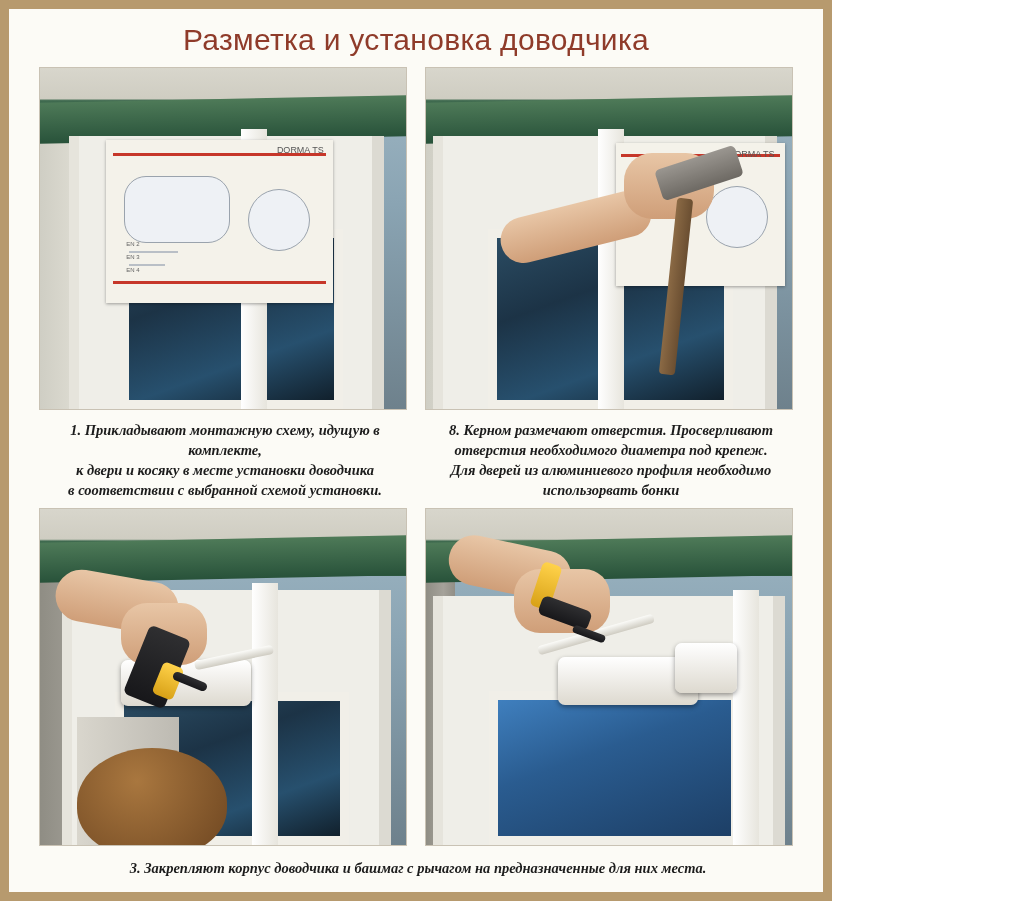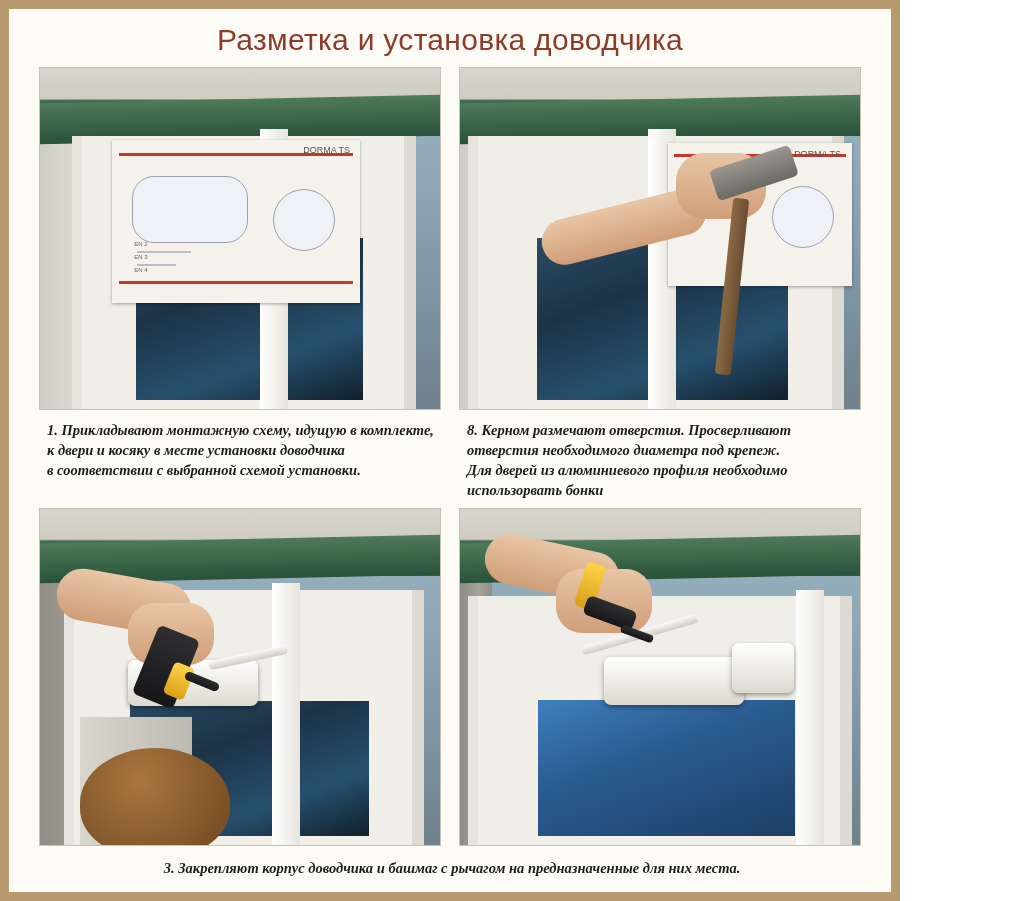--- a/index.html
+++ b/index.html
@@ -5,21 +5,21 @@
   html, body {
     margin: 0;
     padding: 0;
     background: #ffffff;
   }
   body {
     font-family: "Liberation Sans", sans-serif;
   }
   .page {
     position: relative;
-    width: 900px;
+    width: 832px;
     height: 901px;
     box-sizing: border-box;
     background: #fdfcf8;
     border: 9px solid #b79a6e;
     overflow: hidden;
   }
   .inner {
     position: absolute;
     inset: 0;
     background: #fcfbf6;
@@ -37,20 +37,21 @@
   .grid {
     display: grid;
     grid-template-columns: 1fr 1fr;
     column-gap: 18px;
     row-gap: 0px;
     padding: 0 30px;
   }
   .cell {
     display: flex;
     flex-direction: column;
+    text-align: center;
   }
   .photo {
     width: 100%;
     height: 343px;
     position: relative;
     overflow: hidden;
     border: 1px solid #c9c2b4;
     box-sizing: border-box;
     background: #6f7f86;
   }

